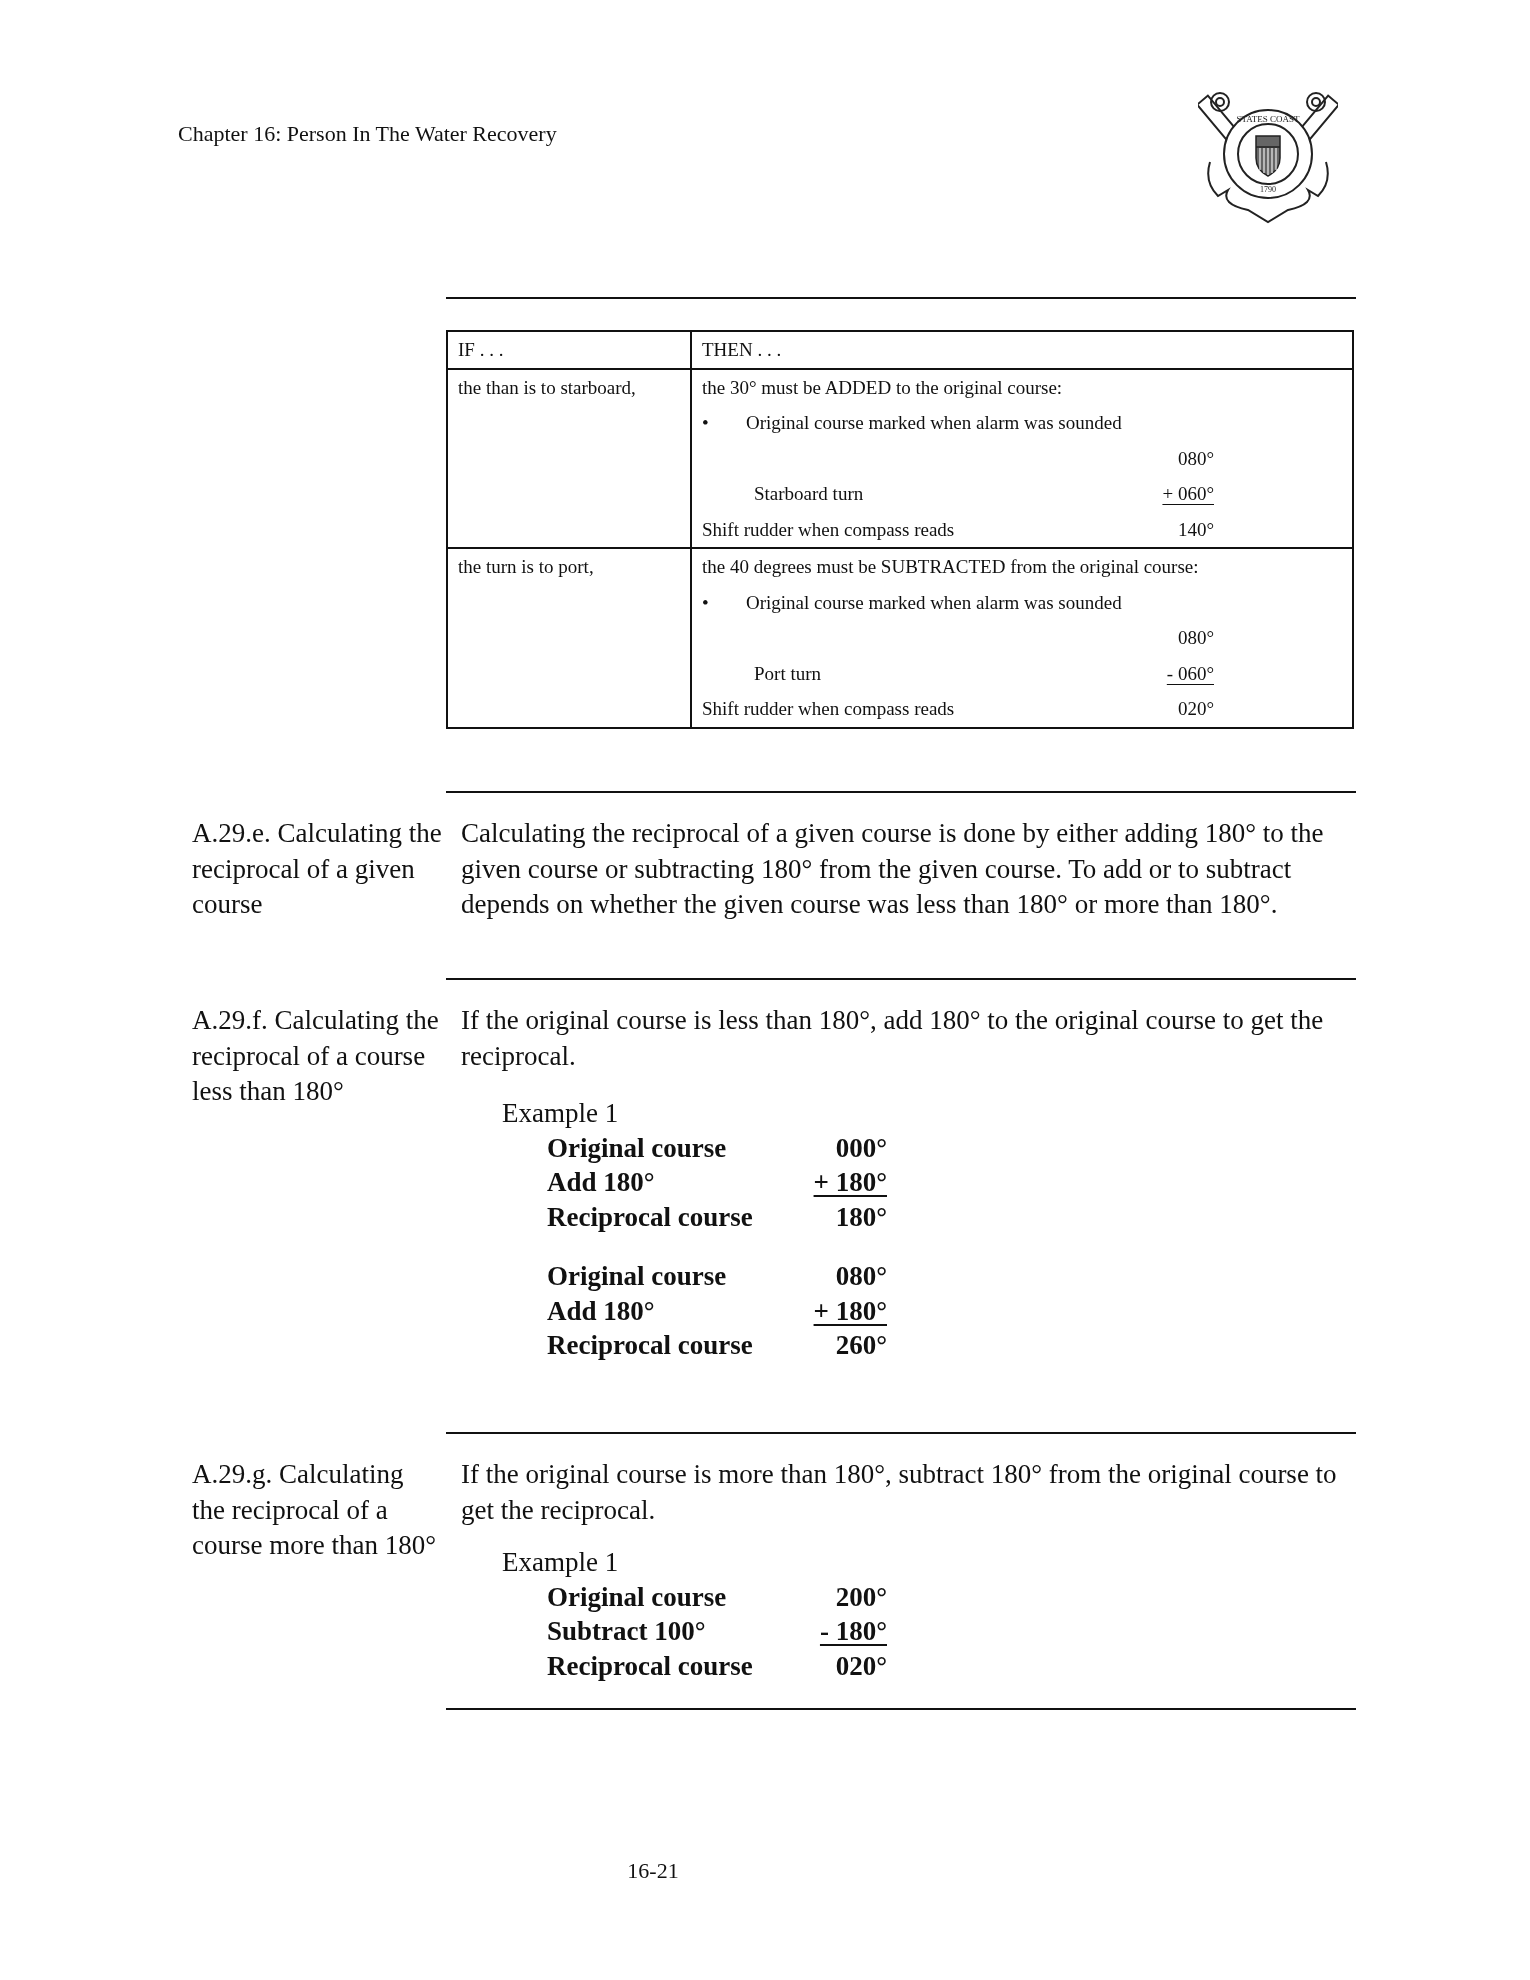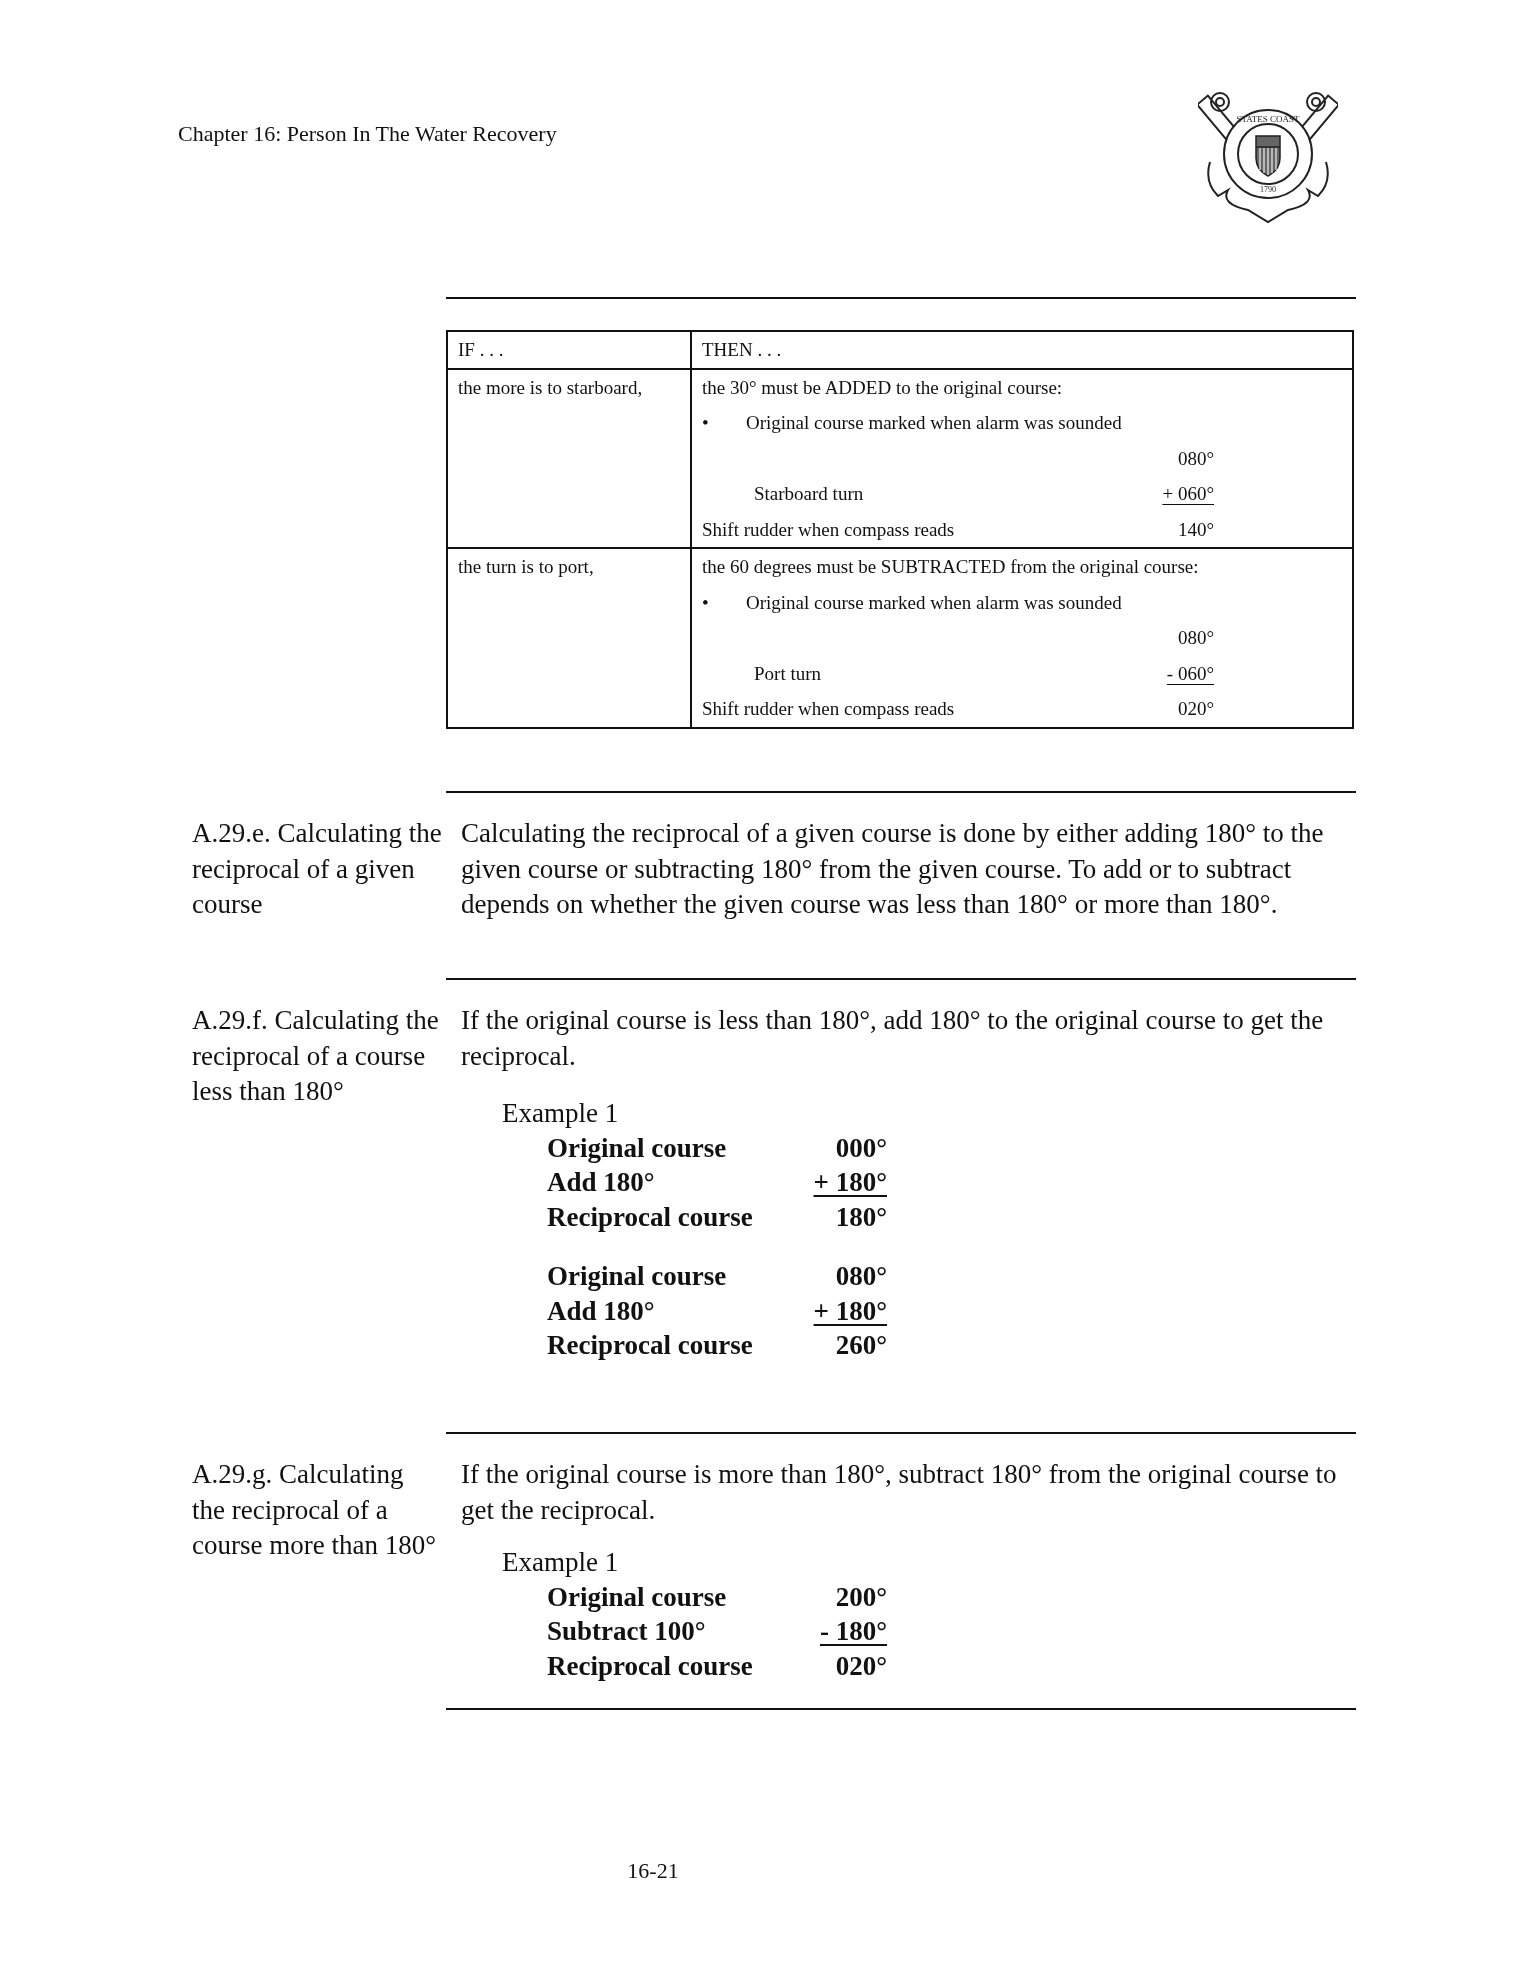--- a/index.html
+++ b/index.html
@@ -60,21 +60,21 @@
 
 <div class="rule" style="top:297px;"></div>
 
 <table class="table">
   <tbody>
       <tr class="hdr">
     <td class="ifc">IF . . .</td>
     <td>THEN . . .</td>
   </tr>
   <tr>
-    <td class="ifc">the more is to starboard,</td>
+    <td class="ifc">the than is to starboard,</td>
     <td>
       <div>the 30° must be ADDED to the original course:</div>
       <div class="bullet">
             <span class="dot">•</span>
             <span>Original course marked when alarm was sounded</span>
           </div>
       <div class="calc">
             <span class="r" style="right:128px">080°</span>
           </div>
       <div class="calc">
@@ -83,21 +83,21 @@
           </div>
       <div class="calc">
             <span class="l">Shift rudder when compass reads</span>
             <span class="r" style="right:128px">140°</span>
           </div>
     </td>
   </tr>
   <tr>
     <td class="ifc">the turn is to port,</td>
     <td>
-      <div>the 60 degrees must be SUBTRACTED from the original course:</div>
+      <div>the 40 degrees must be SUBTRACTED from the original course:</div>
       <div class="bullet">
             <span class="dot">•</span>
             <span>Original course marked when alarm was sounded</span>
           </div>
       <div class="calc">
             <span class="r" style="right:128px">080°</span>
           </div>
       <div class="calc">
             <span class="l" style="left:52px">Port turn</span>
             <span class="r ul" style="right:128px">- 060°</span>

